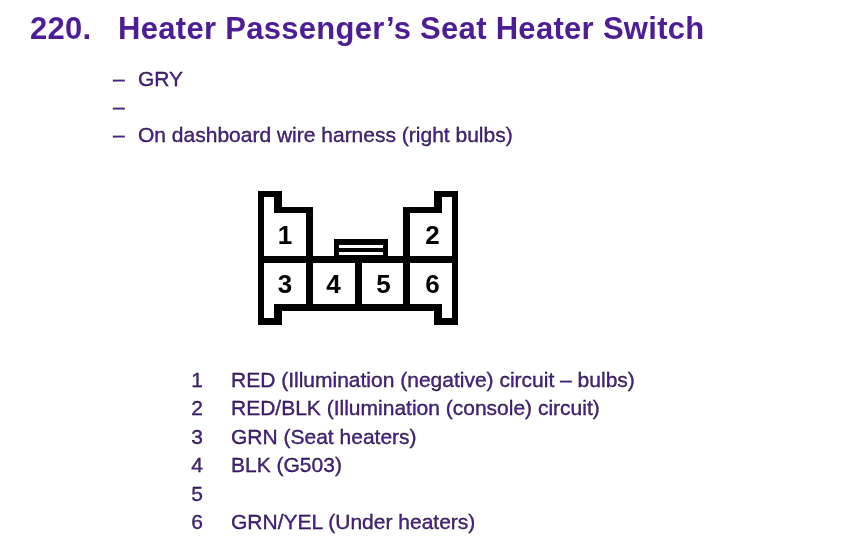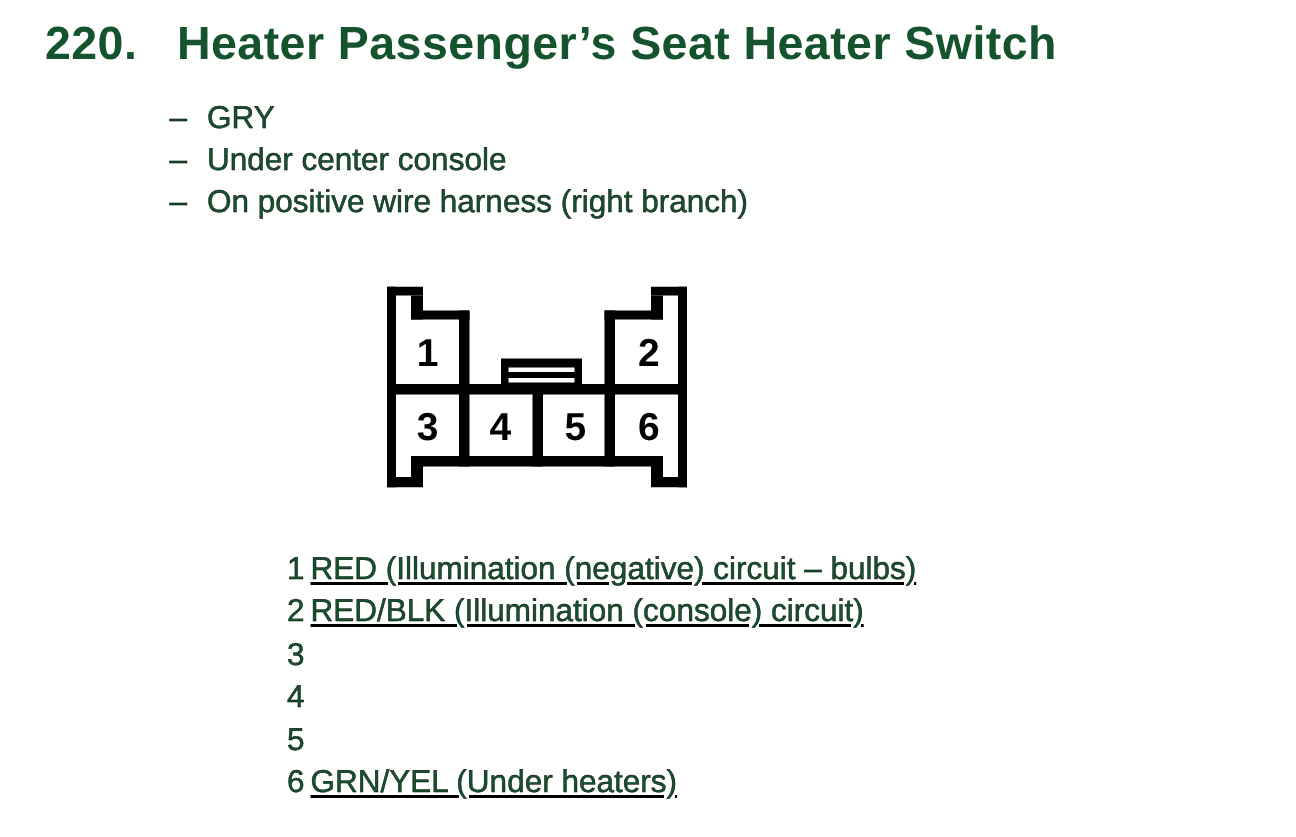--- a/index.html
+++ b/index.html
@@ -5,21 +5,21 @@
   html, body {
     margin: 0;
     padding: 0;
     background: #ffffff;
   }
   .page {
     position: relative;
     width: 864px;
     height: 558px;
     background: #ffffff;
-    color: #14532d;
+    color: #4c1d95;
     font-family: "Liberation Sans", sans-serif;
     overflow: hidden;
   }
   
   .header {
     position: absolute;
     top: 13px;
     left: 30px;
     display: flex;
     font-weight: bold;
@@ -74,46 +74,44 @@
     line-height: 28.4px;
     white-space: nowrap;
   }
   .legend-pin {
     display: inline-block;
     width: 12px;
     text-align: right;
     flex: 0 0 auto;
   }
   .legend-label {
-    margin-left: 4px;
-    text-decoration: underline;
+    margin-left: 28px;
   }
 </style>
 </head>
 <body>
 
 <div class="page">
 
   <div class="header">
     <span class="hnum">220.</span>
     <span class="htitle">Heater Passenger’s Seat Heater Switch</span>
   </div>
 
   <div class="details">
     <div class="dline">
       <span class="dash">–</span>
       <span>GRY</span>
     </div>
     <div class="dline">
       <span class="dash">–</span>
-      <span>Under center console</span>
     </div>
     <div class="dline">
       <span class="dash">–</span>
-      <span>On positive wire harness (right branch)</span>
+      <span>On dashboard wire harness (right bulbs)</span>
     </div>
   </div>
 
   <svg class="connector" width="200" height="134" viewBox="0 0 200 134">
     <g fill="#000000">
 
       <rect x="0" y="0" width="6" height="134"></rect>
       <rect x="194" y="0" width="6" height="134"></rect>
 
       <rect x="0" y="0" width="24" height="6"></rect>
@@ -154,23 +152,25 @@
     <div class="legend-row">
       <span class="legend-pin">1</span>
       <span class="legend-label">RED (Illumination (negative) circuit – bulbs)</span>
     </div>
     <div class="legend-row">
       <span class="legend-pin">2</span>
       <span class="legend-label">RED/BLK (Illumination (console) circuit)</span>
     </div>
     <div class="legend-row">
       <span class="legend-pin">3</span>
+      <span class="legend-label">GRN (Seat heaters)</span>
     </div>
     <div class="legend-row">
       <span class="legend-pin">4</span>
+      <span class="legend-label">BLK (G503)</span>
     </div>
     <div class="legend-row">
       <span class="legend-pin">5</span>
     </div>
     <div class="legend-row">
       <span class="legend-pin">6</span>
       <span class="legend-label">GRN/YEL (Under heaters)</span>
     </div>
   </div>
 

